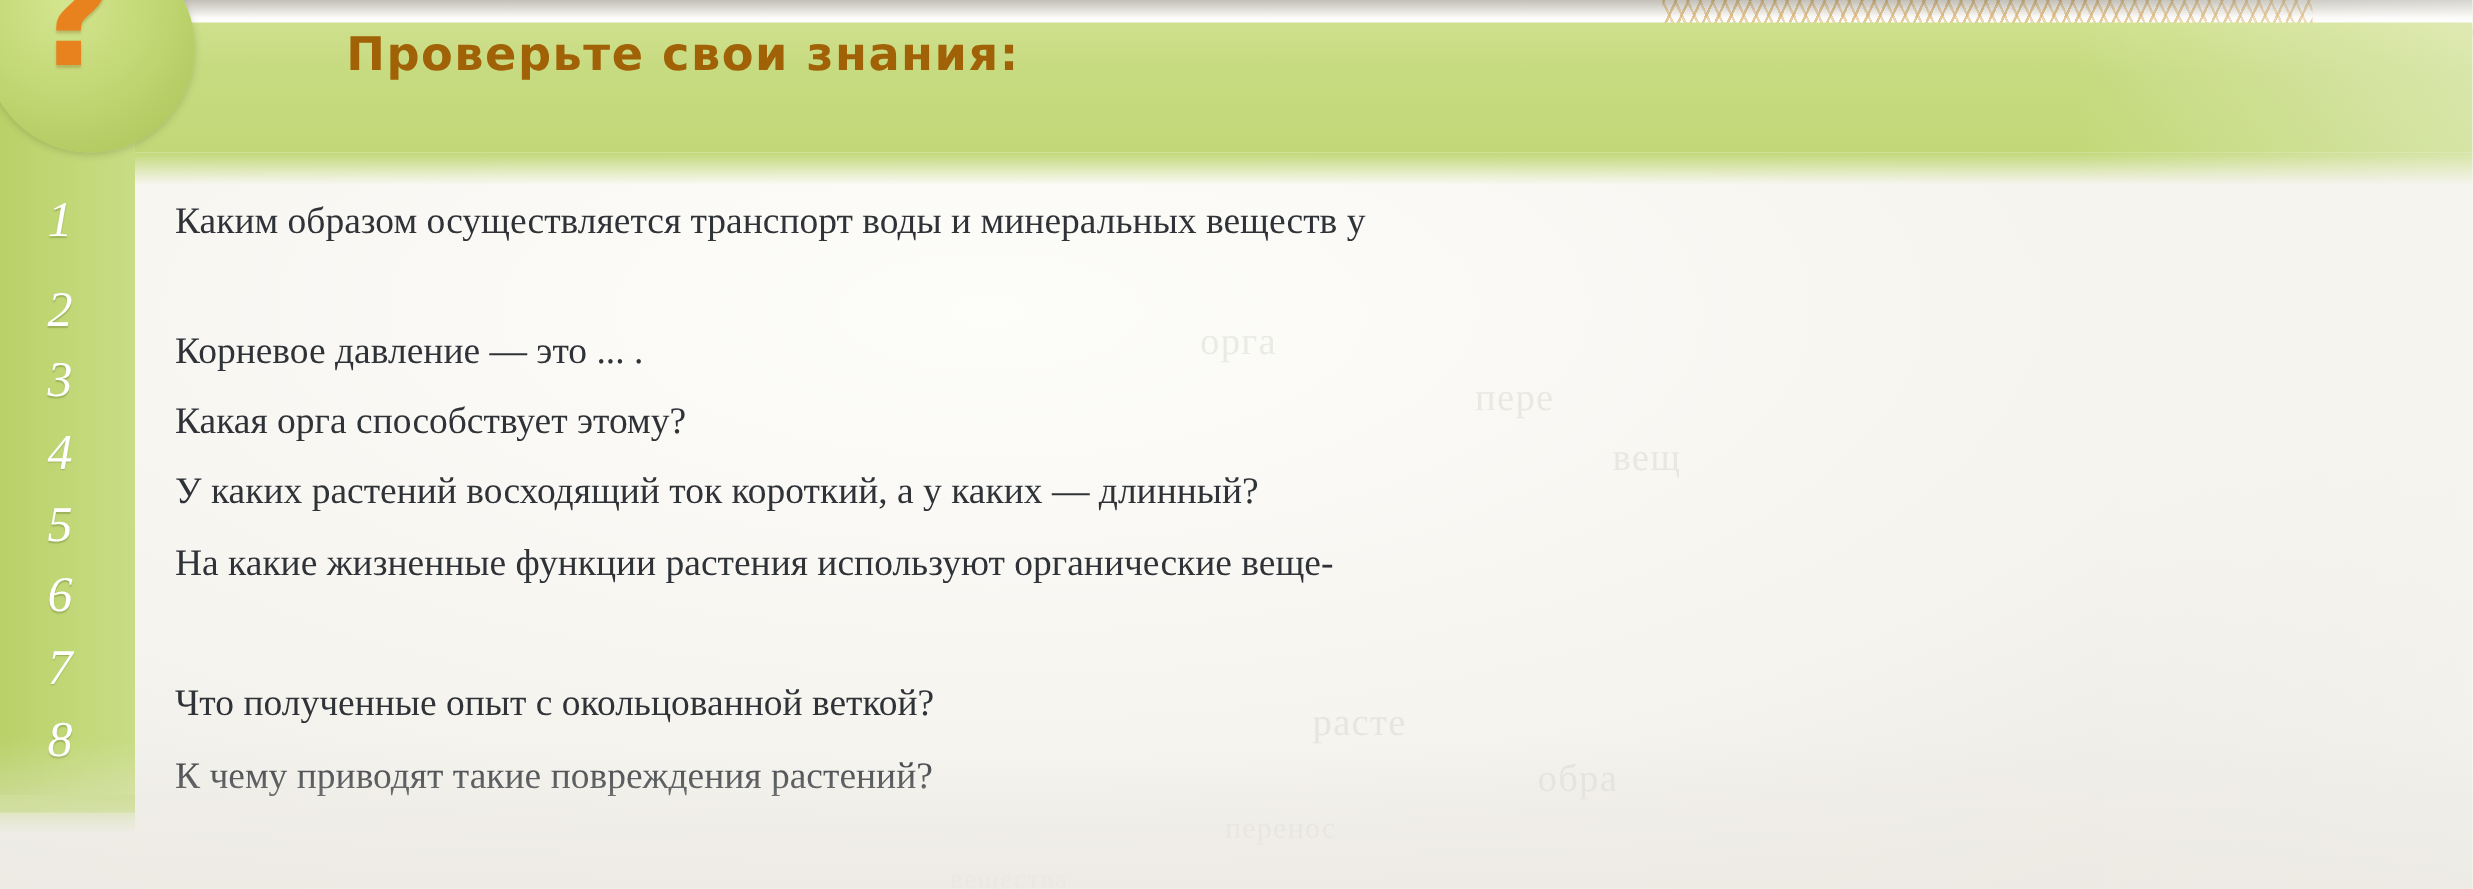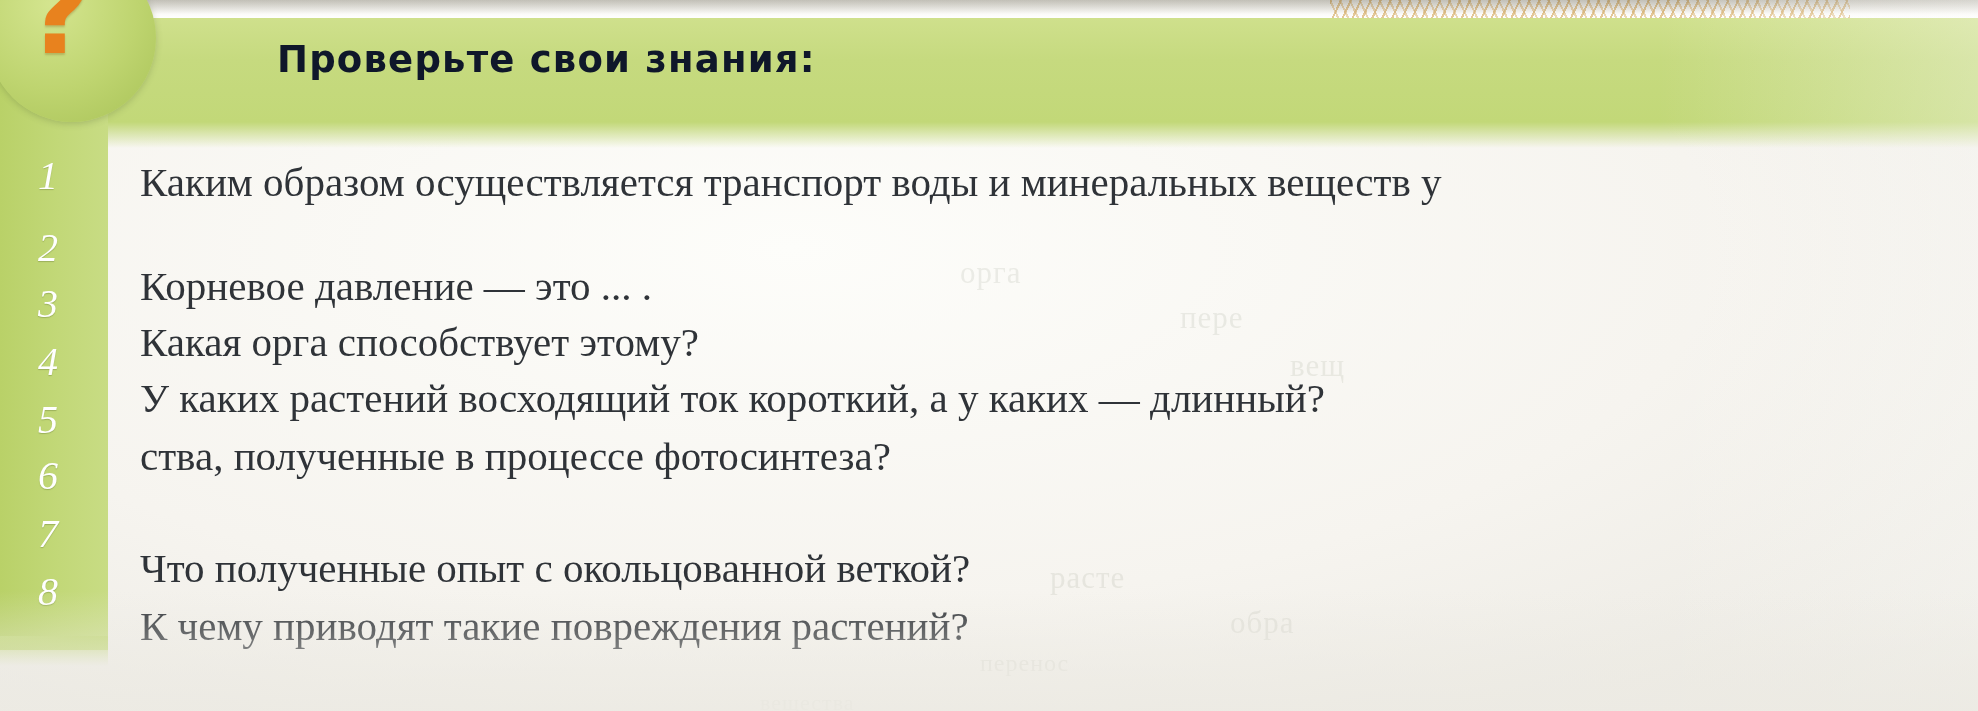--- a/index.html
+++ b/index.html
@@ -103,26 +103,26 @@
     position: absolute;
     left: 105px;
     top: 122px;
     width: 1873px;
     height: 26px;
     background: linear-gradient(180deg, #c2d878 0%, rgba(194,216,120,0) 100%);
   }
   .header-title {
     position: absolute;
     left: 277px;
-    top: 38px;
+    top: 22px;
     font-family: "DejaVu Sans", sans-serif;
     font-weight: bold;
     font-size: 37px;
     letter-spacing: 1.2px;
-    color: #0f172a;
+    color: #a16207;
     white-space: nowrap;
   }
 
   
   .left-bar {
     position: absolute;
     left: 0;
     top: 18px;
     width: 108px;
     height: 632px;
@@ -180,21 +180,21 @@
     position: absolute;
     left: 140px;
     top: 160px;
     width: 1815px;
   }
   .q {
     position: absolute;
     left: 0;
     color: #2f3338;
     font-family: "Liberation Serif", serif;
-    font-size: 41px;
+    font-size: 30px;
     line-height: 1.12;
   }
   .q .line {
     display: block;
     white-space: nowrap;
   }
 
   
   .blur-right {
     position: absolute;
@@ -263,21 +263,21 @@
 
     <div class="q" style="top:160px">
       <span class="line">Какая орга способствует этому?</span>
     </div>
 
     <div class="q" style="top:216px">
       <span class="line">У каких растений восходящий ток короткий, а у каких — длинный?</span>
     </div>
 
     <div class="q" style="top:274px">
-      <span class="line">ства, полученные в процессе фотосинтеза?</span>
+      <span class="line">На  какие  жизненные  функции  растения  используют  органические  веще-</span>
     </div>
 
     <div class="q" style="top:386px">
       <span class="line">Что полученные опыт с окольцованной веткой?</span>
     </div>
 
     <div class="q" style="top:444px">
       <span class="line">К чему приводят такие повреждения растений?</span>
     </div>
 

